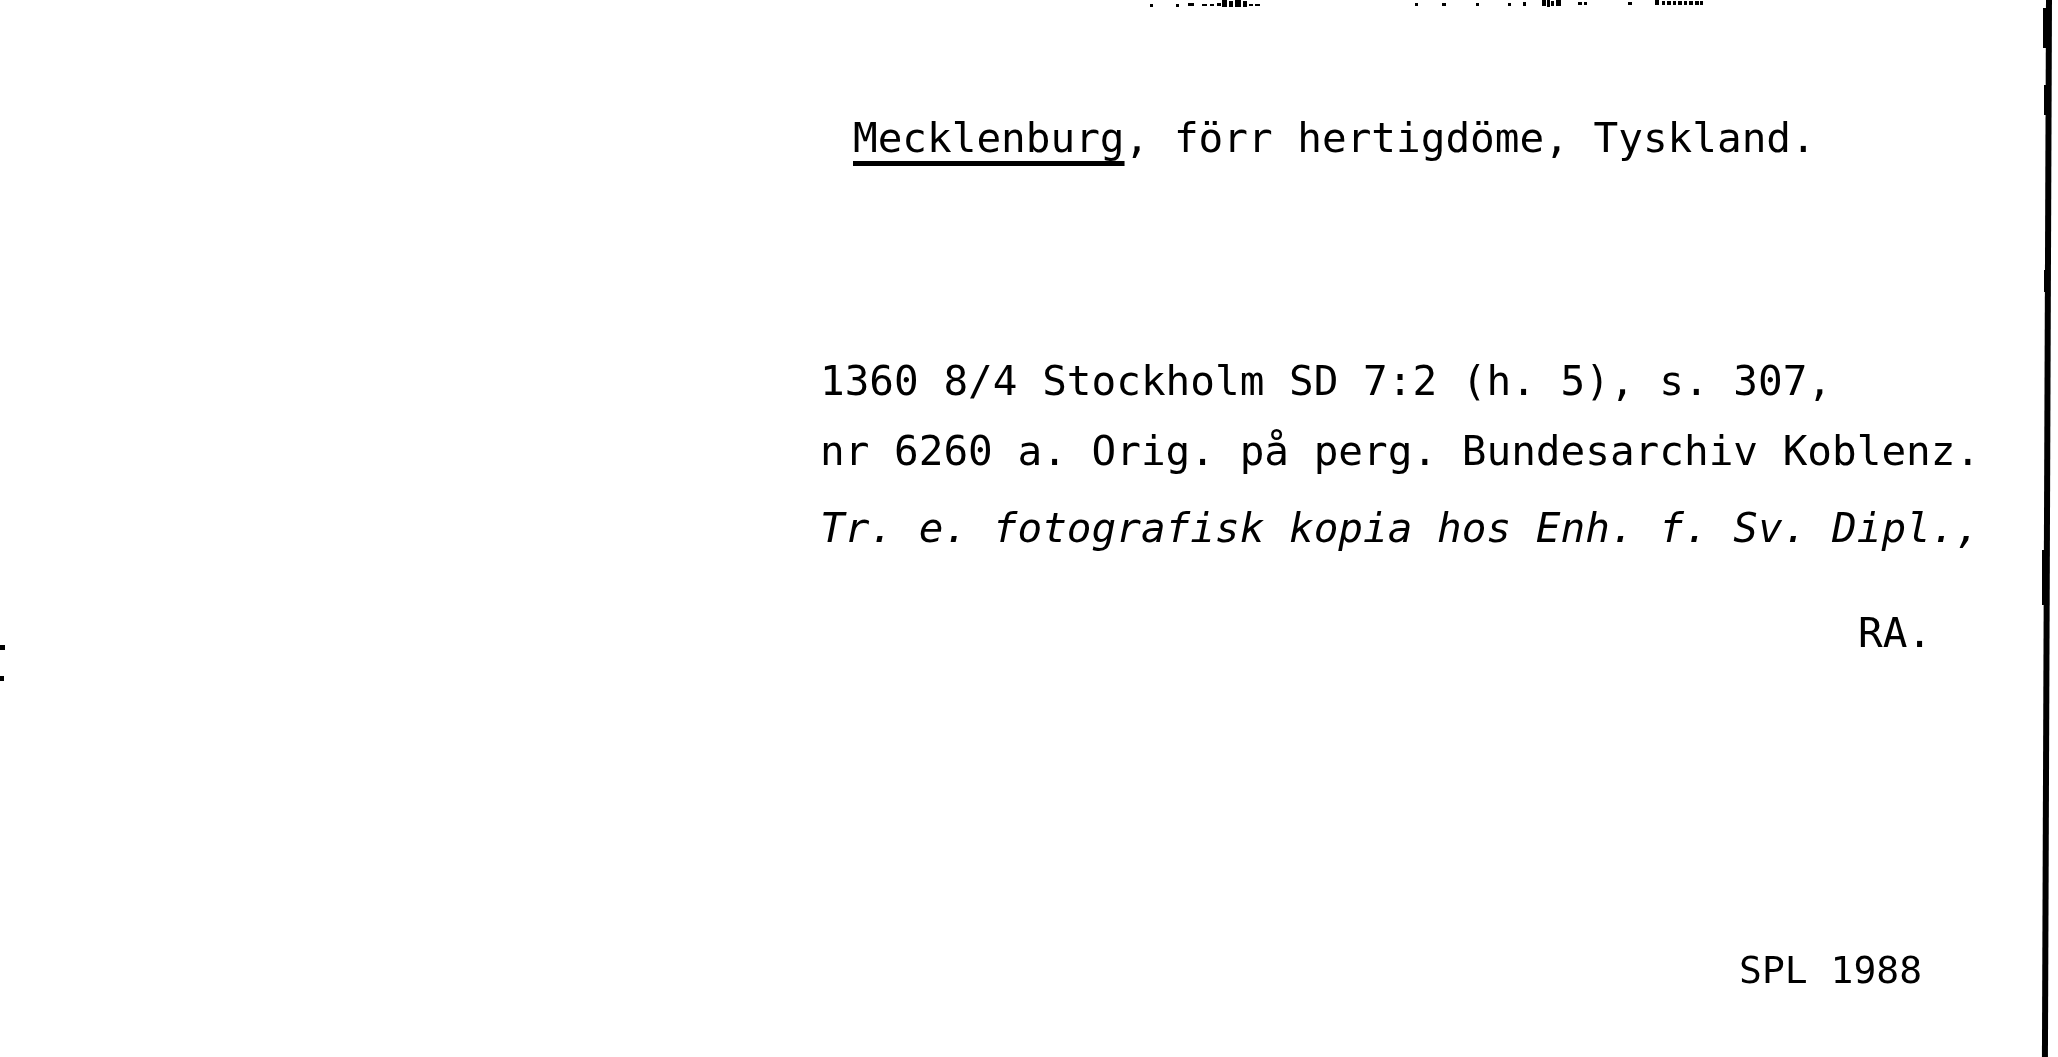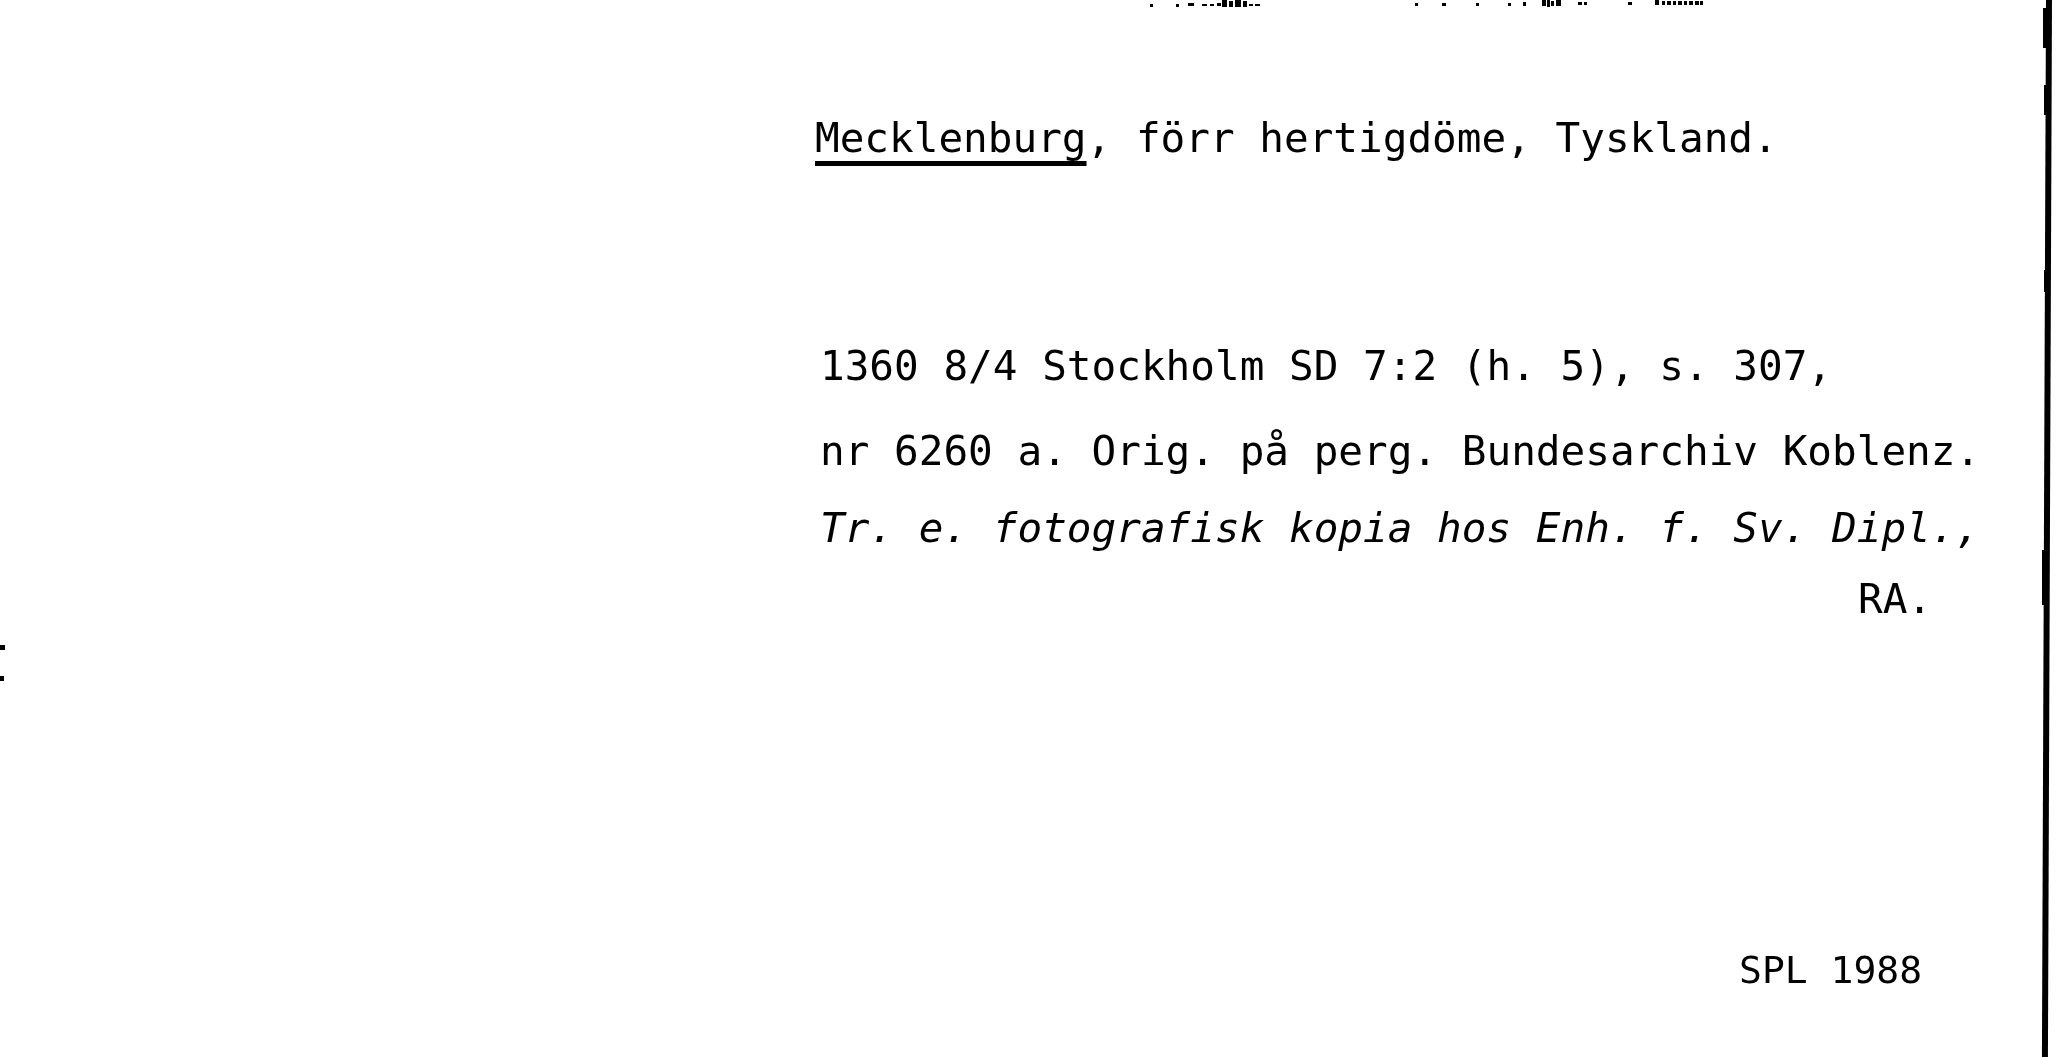--- a/index.html
+++ b/index.html
@@ -98,26 +98,26 @@
   <div id="right-edge"></div>
   <div>
     <div class="nub" style="left:2043px; top:8px;   width:4px; height:40px;"></div>
     <div class="nub" style="left:2044px; top:85px;  width:3px; height:30px;"></div>
     <div class="nub" style="left:2044px; top:270px; width:3px; height:22px;"></div>
     <div class="nub" style="left:2042px; top:550px; width:5px; height:55px;"></div>
     <div class="nub" style="left:2043px; top:825px; width:4px; height:40px;"></div>
     <div class="nub" style="left:2044px; top:935px; width:4px; height:65px;"></div>
   </div>
 
-  <div class="line" style="left:815px; top:118px;"><span class="u">Mecklenburg</span><span>, förr hertigdöme, Tyskland.</span></div>
+  <div class="line" style="left:853px; top:118px;"><span class="u">Mecklenburg</span><span>, förr hertigdöme, Tyskland.</span></div>
 
 
-  <div class="line" style="left:820px; top:346px;">1360 8/4 Stockholm SD 7:2 (h. 5), s. 307,</div>
+  <div class="line" style="left:820px; top:361px;">1360 8/4 Stockholm SD 7:2 (h. 5), s. 307,</div>
 
   <div class="line" style="left:820px; top:431px;">nr 6260 a. Orig. på perg. Bundesarchiv Koblenz.</div>
 
   <div class="line" style="left:820px; top:508px;font-style:italic;">Tr. e. fotografisk kopia hos Enh. f. Sv. Dipl.,</div>
 
-  <div class="line" style="left:1858px; top:579px;">RA.</div>
+  <div class="line" style="left:1858px; top:613px;">RA.</div>
 
   <div class="line stamp-line" style="left:1739px; top:951px;">SPL 1988</div>
 
 </div>
 
 </body></html>

